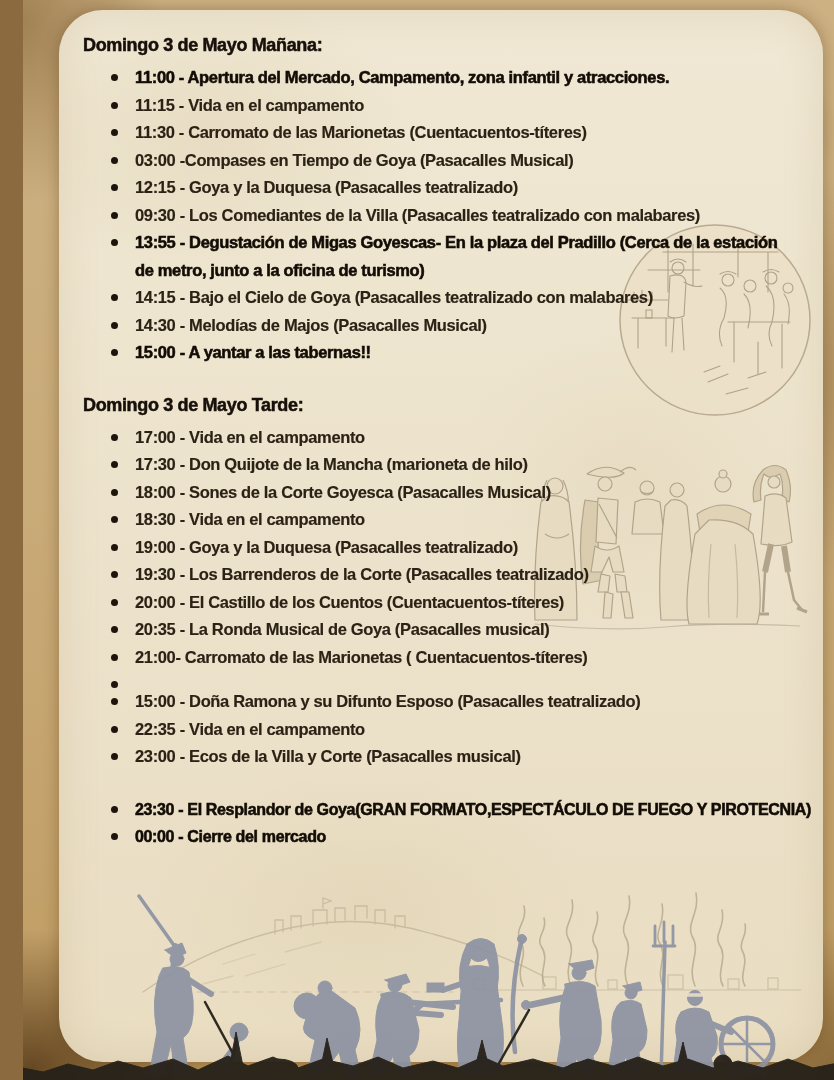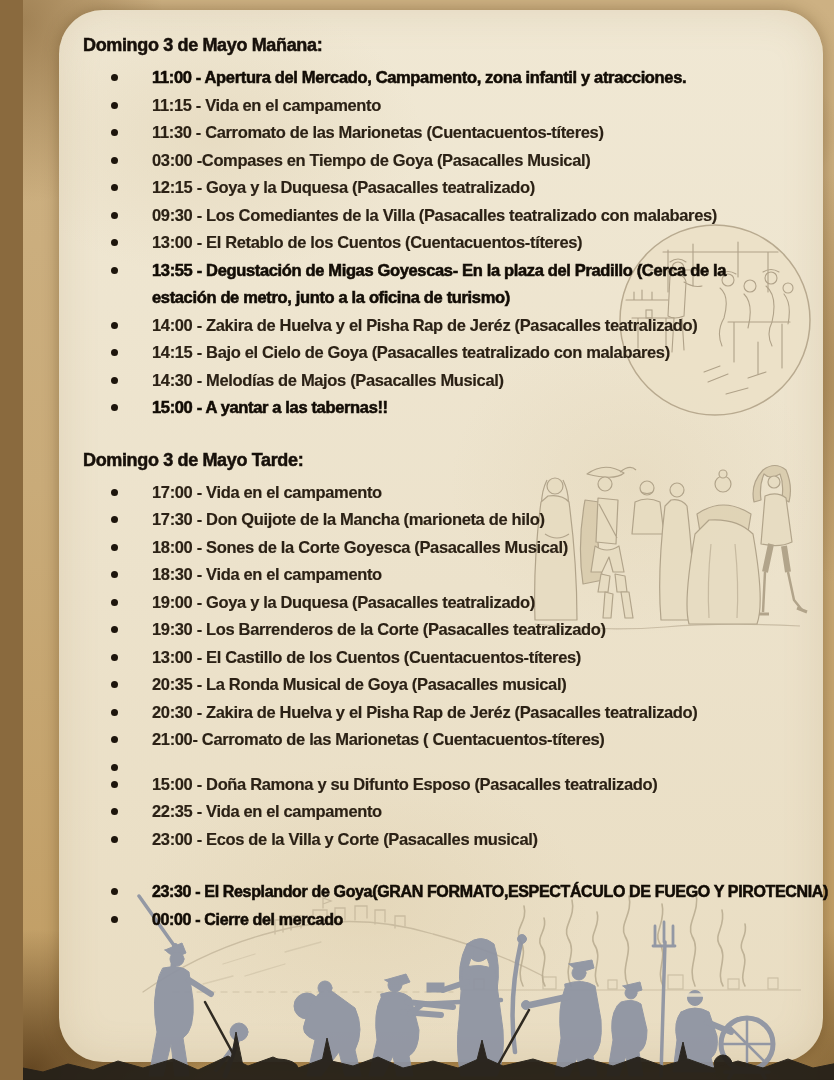--- a/index.html
+++ b/index.html
@@ -33,21 +33,21 @@
   .content{
     position:absolute; left:60px; top:32px; width:702px; z-index:4;
     color:#241b10; letter-spacing:-0.35px;
   }
   .sec + .sec{margin-top:25px;}
   .heading{
     margin:0 0 6px 0; font-size:18px; line-height:26px; font-weight:700;
     color:#17100a; -webkit-text-stroke:.5px #17100a;
   }
   ul.items{list-style:none; margin:0; padding:0;}
-  li.item{display:flex; align-items:flex-start; padding-left:28px;gap:17px;}
+  li.item{display:flex; align-items:flex-start; padding-left:28px;}
   .dot{flex:0 0 7px; width:7px; height:7px; border-radius:50%;
        background:#1d150c; margin-top:10px; margin-right:17px;}
   .txt{font-size:16.5px; line-height:27.5px; font-weight:700; color:#2b2115;
        -webkit-text-stroke:.15px #2b2115;}
   li.bold .txt{color:#120c05; -webkit-text-stroke:.55px #120c05;}
   .sec.final .txt{font-size:16px; white-space:nowrap;}
 </style>
 </head>
 <body>
 
@@ -225,34 +225,26 @@
   <li class="item">
     <span class="dot"></span>
     <span class="txt">12:15 - Goya y la Duquesa (Pasacalles teatralizado)</span>
   </li>
 
   <li class="item">
     <span class="dot"></span>
     <span class="txt">09:30 - Los Comediantes de la Villa (Pasacalles teatralizado con malabares)</span>
   </li>
 
-  <li class="item">
-    <span class="dot"></span>
-    <span class="txt">13:00 - El Retablo de los Cuentos (Cuentacuentos-títeres)</span>
-  </li>
 
   <li class="item bold">
     <span class="dot"></span>
     <span class="txt">13:55 - Degustación de Migas Goyescas- En la plaza del Pradillo (Cerca de la estación de metro, junto a la oficina de turismo)</span>
   </li>
 
-  <li class="item">
-    <span class="dot"></span>
-    <span class="txt">14:00 - Zakira de Huelva y el Pisha Rap de Jeréz (Pasacalles teatralizado)</span>
-  </li>
 
   <li class="item">
     <span class="dot"></span>
     <span class="txt">14:15 - Bajo el Cielo de Goya (Pasacalles teatralizado con malabares)</span>
   </li>
 
   <li class="item">
     <span class="dot"></span>
     <span class="txt">14:30 - Melodías de Majos (Pasacalles Musical)</span>
   </li>
@@ -292,32 +284,28 @@
     <span class="txt">19:00 - Goya y la Duquesa (Pasacalles teatralizado)</span>
   </li>
 
   <li class="item">
     <span class="dot"></span>
     <span class="txt">19:30 - Los Barrenderos de la Corte (Pasacalles teatralizado)</span>
   </li>
 
   <li class="item">
     <span class="dot"></span>
-    <span class="txt">13:00 - El Castillo de los Cuentos (Cuentacuentos-títeres)</span>
+    <span class="txt">20:00 - El Castillo de los Cuentos (Cuentacuentos-títeres)</span>
   </li>
 
   <li class="item">
     <span class="dot"></span>
     <span class="txt">20:35 - La Ronda Musical de Goya (Pasacalles musical)</span>
   </li>
 
-  <li class="item">
-    <span class="dot"></span>
-    <span class="txt">20:30 - Zakira de Huelva y el Pisha Rap de Jeréz (Pasacalles teatralizado)</span>
-  </li>
 
   <li class="item">
     <span class="dot"></span>
     <span class="txt">21:00- Carromato de las Marionetas ( Cuentacuentos-títeres)</span>
   </li>
 
   <li class="item">
     <span class="dot"></span>
   </li>
 

